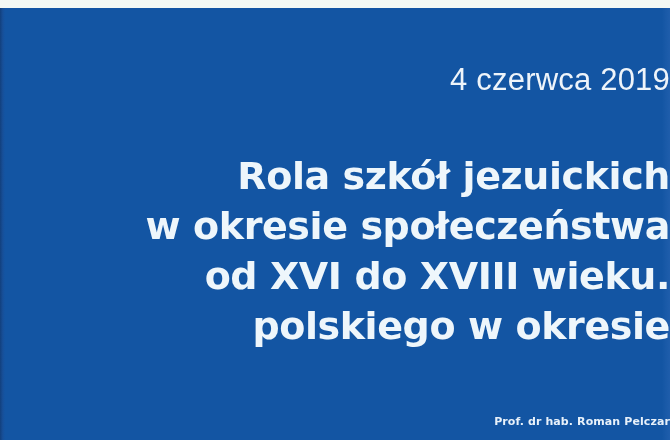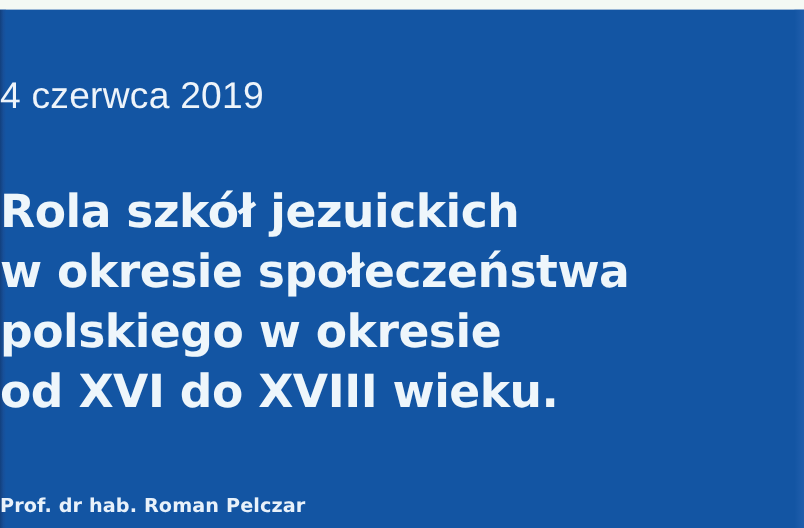--- a/index.html
+++ b/index.html
@@ -59,21 +59,21 @@
     background: linear-gradient(to right, #1355a3 0%, #1a5aa8 45%, #215fad 100%);
     opacity: .85;
   }
 
   .content {
     position: absolute;
     left: 0;
     top: 0;
     width: 670px;
     height: 432px;
-    text-align: left;
+    text-align: right;
   }
 
   
   .date-line {
     position: absolute;
     left: 0;
     top: 53px;
     width: 670px;
     font-family: "Liberation Sans", sans-serif;
     font-weight: 400;
@@ -108,21 +108,21 @@
     position: absolute;
     left: 0;
     top: 403px;
     width: 670px;
   }
 
   .presenter-name {
     display: block;
     font-family: "DejaVu Sans", sans-serif;
     font-weight: bold;
-    font-size: 16px;
+    font-size: 11px;
     line-height: 22px;
     letter-spacing: .1px;
     color: #e8f1fa;
     white-space: nowrap;
   }
 
   
   .presenter-affiliation {
     display: block;
     font-family: "DejaVu Sans", sans-serif;
@@ -146,22 +146,22 @@
     <div class="edge-left"></div>
     <div class="edge-right"></div>
 
     <div class="content">
 
       <div class="date-line">4 czerwca 2019</div>
 
       <div class="headline">
         <span class="headline-line">Rola szkół jezuickich</span>
         <span class="headline-line">w okresie społeczeństwa</span>
+        <span class="headline-line">od XVI do XVIII wieku.</span>
         <span class="headline-line">polskiego w okresie</span>
-        <span class="headline-line">od XVI do XVIII wieku.</span>
       </div>
 
       <div class="presenter">
         <span class="presenter-name">Prof. dr hab. Roman Pelczar</span>
         <span class="presenter-affiliation"></span>
       </div>
 
     </div>
   </div>
 </div>

